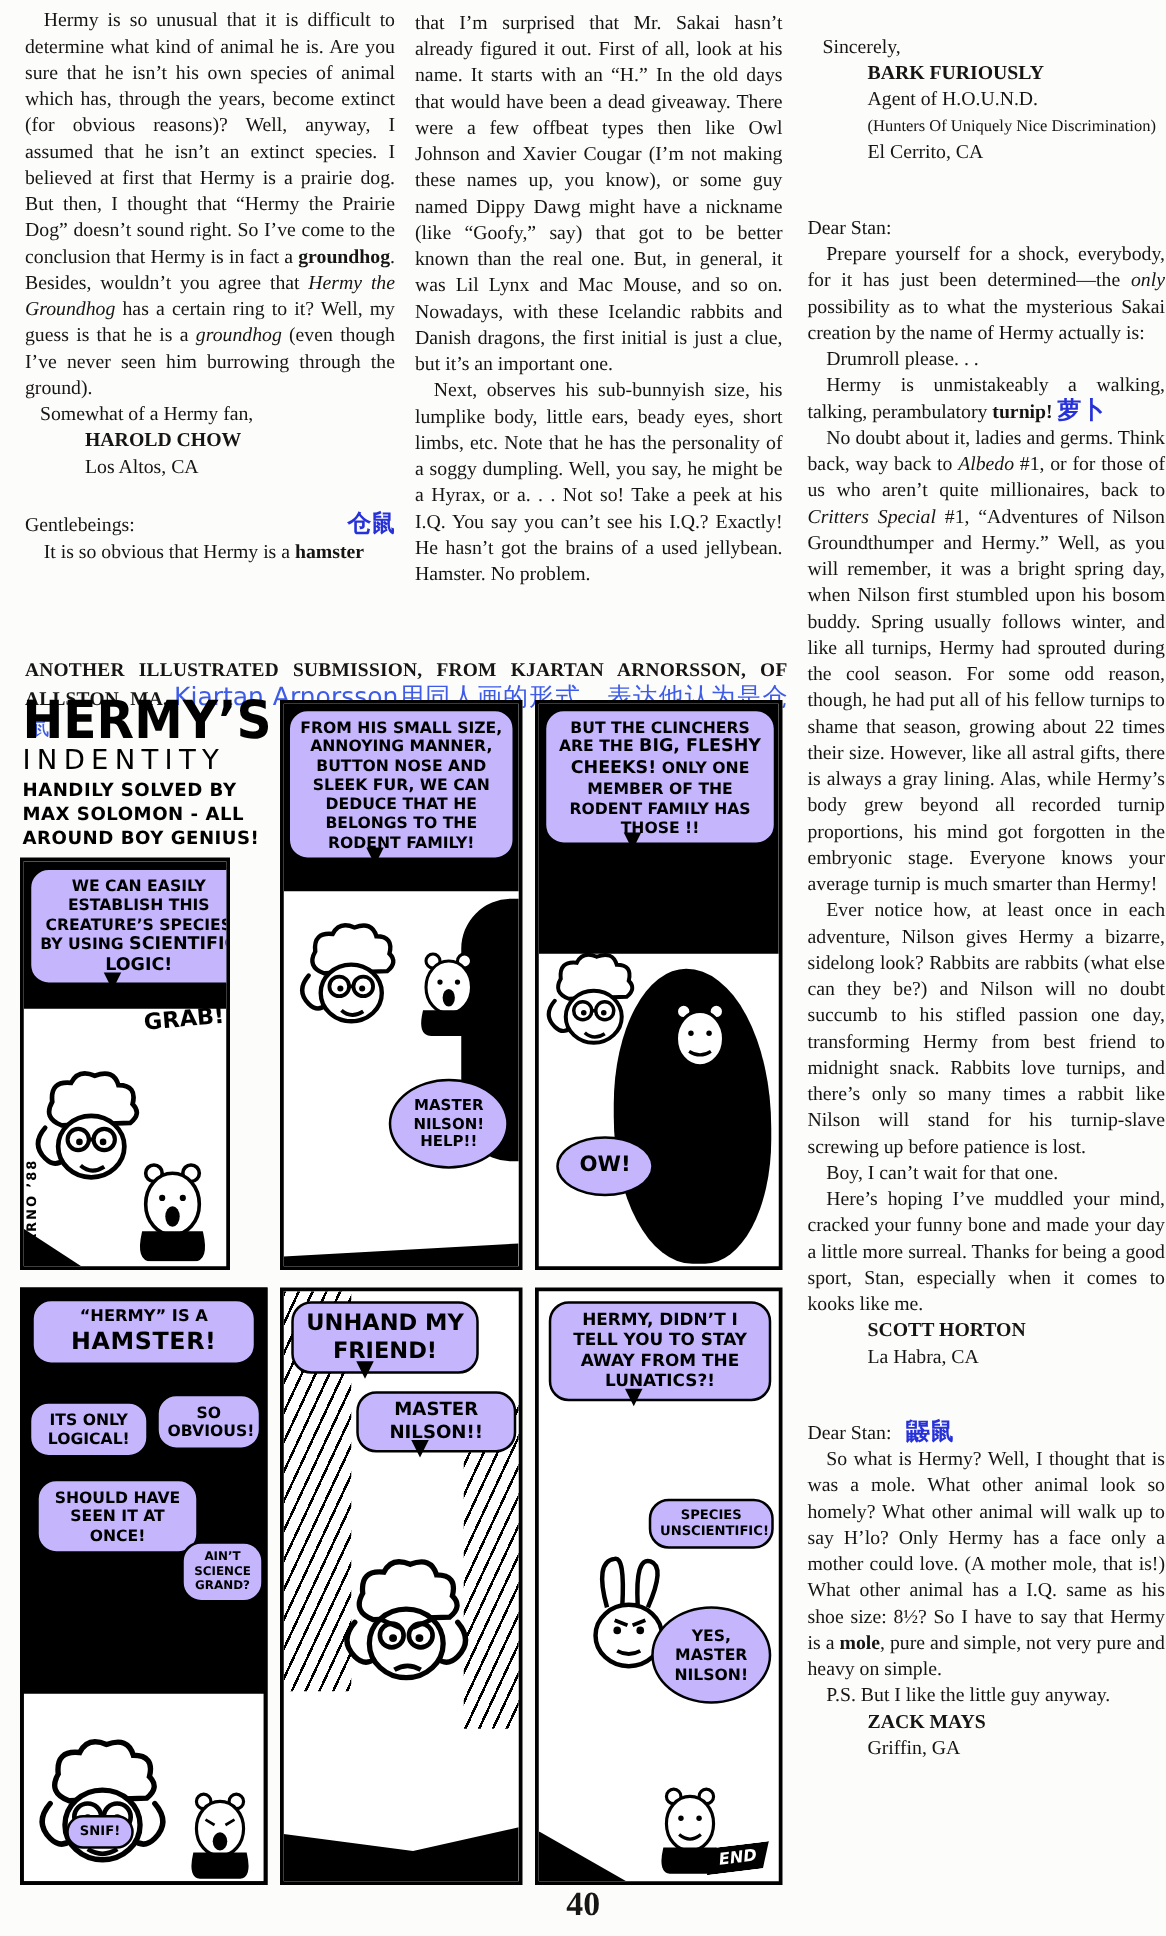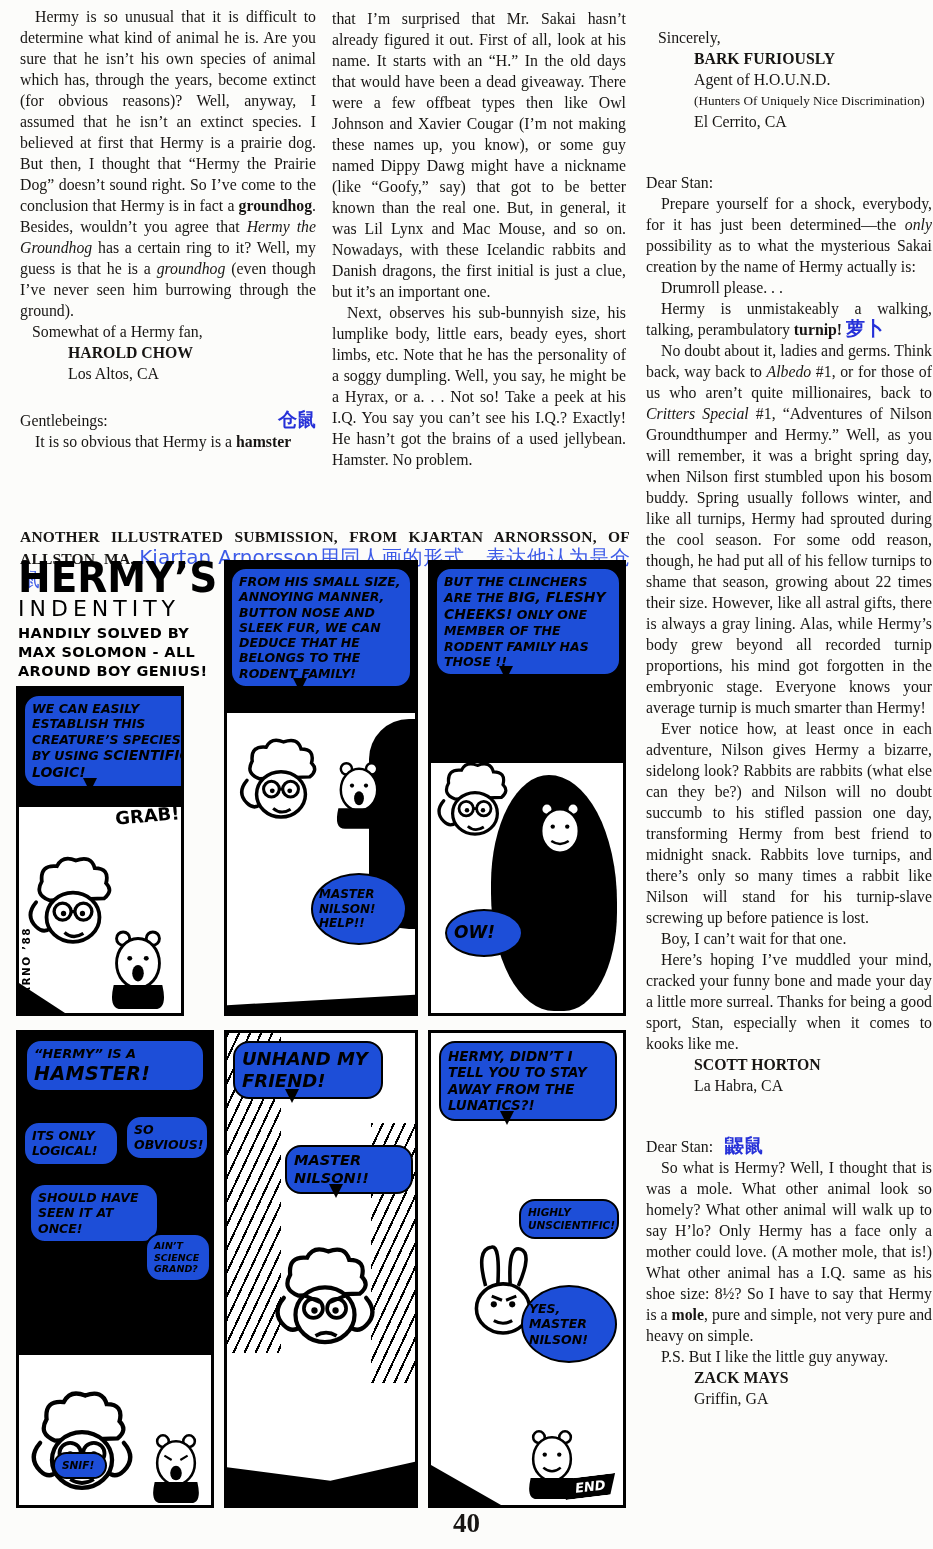--- a/index.html
+++ b/index.html
@@ -38,23 +38,23 @@
   .tblock{position:absolute;left:2px;top:0;width:198px;height:128px;color:#000;}
   .t1{font-size:39px;font-weight:900;letter-spacing:0;line-height:1;transform:scaleY(1.08);transform-origin:top left;margin:0;}
   .t2{font-size:22px;font-weight:400;letter-spacing:5px;margin:3px 0 4px 0;line-height:1;}
   .t3{font-size:14.5px;font-weight:700;line-height:1.3;letter-spacing:.4px;margin:0;}
   .pn1{left:0;top:130px;width:168px;height:330px;}
   .pn2{left:208px;top:4px;width:194px;height:456px;}
   .pn3{left:412px;top:4px;width:198px;height:456px;}
   .pn4{left:0;top:474px;width:198px;height:478px;background:#000;}
   .pn5{left:208px;top:474px;width:194px;height:478px;}
   .pn6{left:412px;top:474px;width:198px;height:478px;}
-  .bln{position:absolute;background:#1d4ed8;border:2.5px solid #000;border-radius:16px;
-       padding:5px 7px;font-weight:700;font-size:12.5px;line-height:1.22;
-       color:#000;z-index:3;box-sizing:border-box;font-style:italic;}
+  .bln{position:absolute;background:#c4b5fd;border:2.5px solid #000;border-radius:16px;
+       padding:5px 7px;font-weight:700;font-size:12.5px;line-height:1.22;text-align:center;
+       color:#000;z-index:3;box-sizing:border-box;}
   .bln b{font-size:1.12em;}
   .tail-b::after{content:"";position:absolute;bottom:-13px;left:34%;
        border:7px solid transparent;border-top:14px solid #000;}
   .oval{border-radius:50%;}
   .sfx{position:absolute;font-weight:900;color:#000;z-index:3;}
   .blkband{position:absolute;left:0;right:0;top:0;height:118px;background:#000;z-index:1;}
   .blkblob{position:absolute;background:#000;z-index:1;}
   .whitezone{position:absolute;left:0;right:0;bottom:0;background:#fff;z-index:1;}
   .hatch{position:absolute;background:repeating-linear-gradient(115deg,#000 0 2px,transparent 2px 10px);z-index:0;}
   .art{position:absolute;z-index:2;}
@@ -183,21 +183,21 @@
           <circle cx="22" cy="14" r="8"></circle>
             <circle cx="58" cy="14" r="8"></circle>
           <ellipse cx="40" cy="44" rx="26" ry="30"></ellipse>
           <path d="M12 72 Q6 98 20 98 L60 98 Q74 98 68 72 Z" fill="#000"></path>
         </g>
         <circle cx="30" cy="38" r="3" fill="#000"></circle>
           <circle cx="50" cy="38" r="3" fill="#000"></circle>
         <ellipse cx="40" cy="56" rx="7" ry="10" fill="#000"></ellipse>
       </svg>
       <div class="blkblob" style="right:0;top:156px;width:46px;height:210px;border-radius:40px 0 0 40px;"></div>
-      <div class="bln oval" style="left:84px;top:310px;width:96px;padding:12px 6px;font-size:12px;">MASTER NILSON! HELP!!</div>
+      <div class="bln oval" style="left:84px;top:300px;width:96px;padding:12px 6px;font-size:12px;">MASTER NILSON! HELP!!</div>
       <div class="blkblob" style="left:0;bottom:0;width:100%;height:26px;clip-path:polygon(0 100%,100% 100%,100% 30%,0 70%);"></div>
     </div>
 
     <div class="panel pn3">
       <div class="blkband" style="height:200px;"></div>
       <div class="bln tail-b" style="left:4px;top:4px;width:186px;">BUT THE CLINCHERS ARE THE <b>BIG, FLESHY CHEEKS!</b> ONLY ONE MEMBER OF THE RODENT FAMILY HAS THOSE !!</div>
       <div class="blkblob" style="right:6px;top:212px;width:126px;height:236px;border-radius:46% 54% 42% 50%;"></div>
       <svg class="art" style="left:0px;top:196px;width:88px;" viewBox="0 0 110 110">
         <g stroke="#000" stroke-width="4" fill="#fff" stroke-linecap="round">
           <path d="M22 30 Q20 12 38 14 Q44 2 58 8 Q74 2 78 16 Q94 16 90 32 Q98 40 88 48 L30 50 Q14 44 22 30 Z"></path>
@@ -262,21 +262,21 @@
         </g>
         <path d="M24 34 l10 6 M56 34 l-10 6" stroke="#000" stroke-width="3"></path>
         <ellipse cx="40" cy="58" rx="8" ry="10" fill="#000"></ellipse>
       </svg>
     </div>
 
     <div class="panel pn5">
       <div class="hatch" style="left:0;top:0;width:54px;height:320px;"></div>
       <div class="hatch" style="right:0;top:90px;width:44px;height:260px;"></div>
       <div class="bln tail-b" style="left:6px;top:8px;width:150px;font-size:18px;">UNHAND MY FRIEND!</div>
-      <div class="bln tail-b" style="left:58px;top:80px;width:128px;font-size:14.5px;margin-top:32px;">MASTER NILSON!!</div>
+      <div class="bln tail-b" style="left:58px;top:80px;width:128px;font-size:14.5px;">MASTER NILSON!!</div>
       <svg class="art" style="left:40px;top:210px;width:116px;" viewBox="0 0 110 110">
         <g stroke="#000" stroke-width="4" fill="#fff" stroke-linecap="round">
           <path d="M22 30 Q20 12 38 14 Q44 2 58 8 Q74 2 78 16 Q94 16 90 32 Q98 40 88 48 L30 50 Q14 44 22 30 Z"></path>
           <path d="M16 52 q-12 14 0 26 q8 8 16 1"></path>
           <path d="M94 52 q12 14 0 26 q-8 8 -16 1"></path>
           <ellipse cx="55" cy="68" rx="28" ry="26"></ellipse>
         </g>
         <g fill="none" stroke="#000" stroke-width="3.5">
           <circle cx="44" cy="62" r="9"></circle>
             <circle cx="66" cy="62" r="9"></circle>
@@ -284,21 +284,21 @@
           <path d="M46 88 q10 -6 20 0"></path>
         </g>
         <circle cx="45" cy="64" r="3" fill="#000"></circle>
           <circle cx="65" cy="64" r="3" fill="#000"></circle>
       </svg>
       <div class="blkblob" style="left:0;bottom:0;width:100%;height:54px;clip-path:polygon(0 100%,100% 100%,100% 20%,55% 55%,0 30%);"></div>
     </div>
 
     <div class="panel pn6">
       <div class="bln tail-b" style="left:8px;top:8px;width:178px;font-size:13.5px;">HERMY, DIDN’T I TELL YOU TO STAY AWAY FROM THE LUNATICS?!</div>
-      <div class="bln" style="right:4px;top:166px;width:100px;font-size:10.5px;">HIGHLY UNSCIENTIFIC!</div>
+      <div class="bln" style="right:4px;top:166px;width:100px;font-size:10.5px;">SPECIES UNSCIENTIFIC!</div>
       <svg class="art" style="left:26px;top:210px;width:92px;" viewBox="0 0 90 110">
         <g stroke="#000" stroke-width="3.5" fill="#fff">
           <path d="M28 42 Q18 6 34 4 Q42 2 40 40"></path>
           <path d="M52 40 Q50 2 62 6 Q74 10 60 42"></path>
           <ellipse cx="45" cy="64" rx="26" ry="24"></ellipse>
         </g>
         <circle cx="36" cy="60" r="3" fill="#000"></circle>
           <circle cx="54" cy="60" r="3" fill="#000"></circle>
         <path d="M34 52 l10 4 M58 52 l-10 4" stroke="#000" stroke-width="3"></path>
         <path d="M36 76 q9 5 18 0" stroke="#000" fill="none" stroke-width="3"></path>

